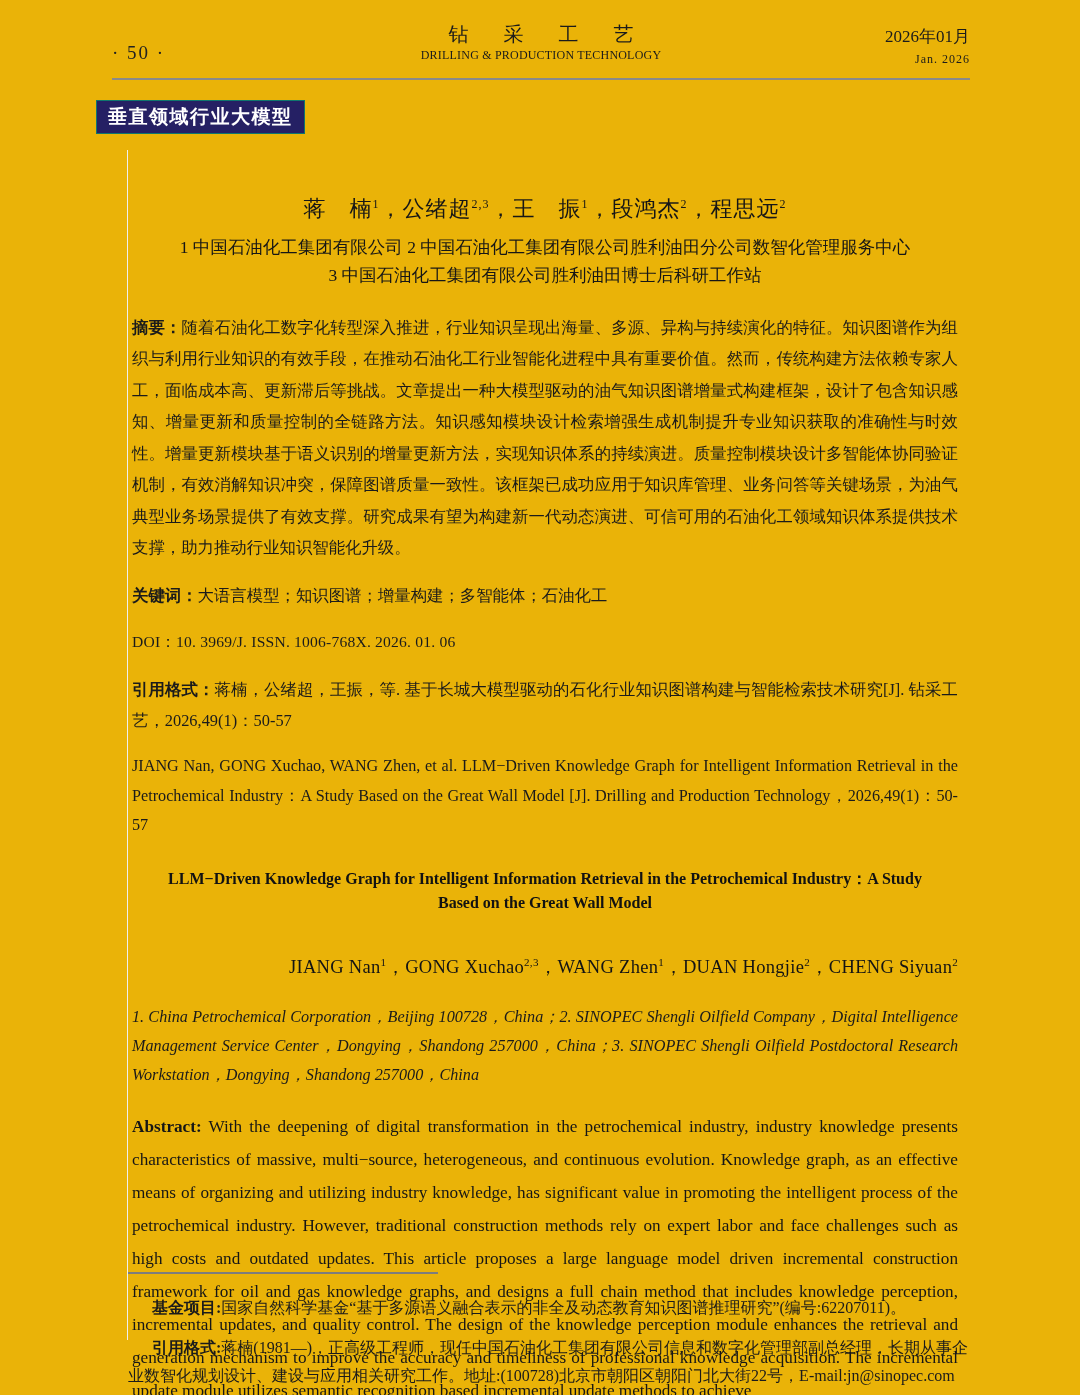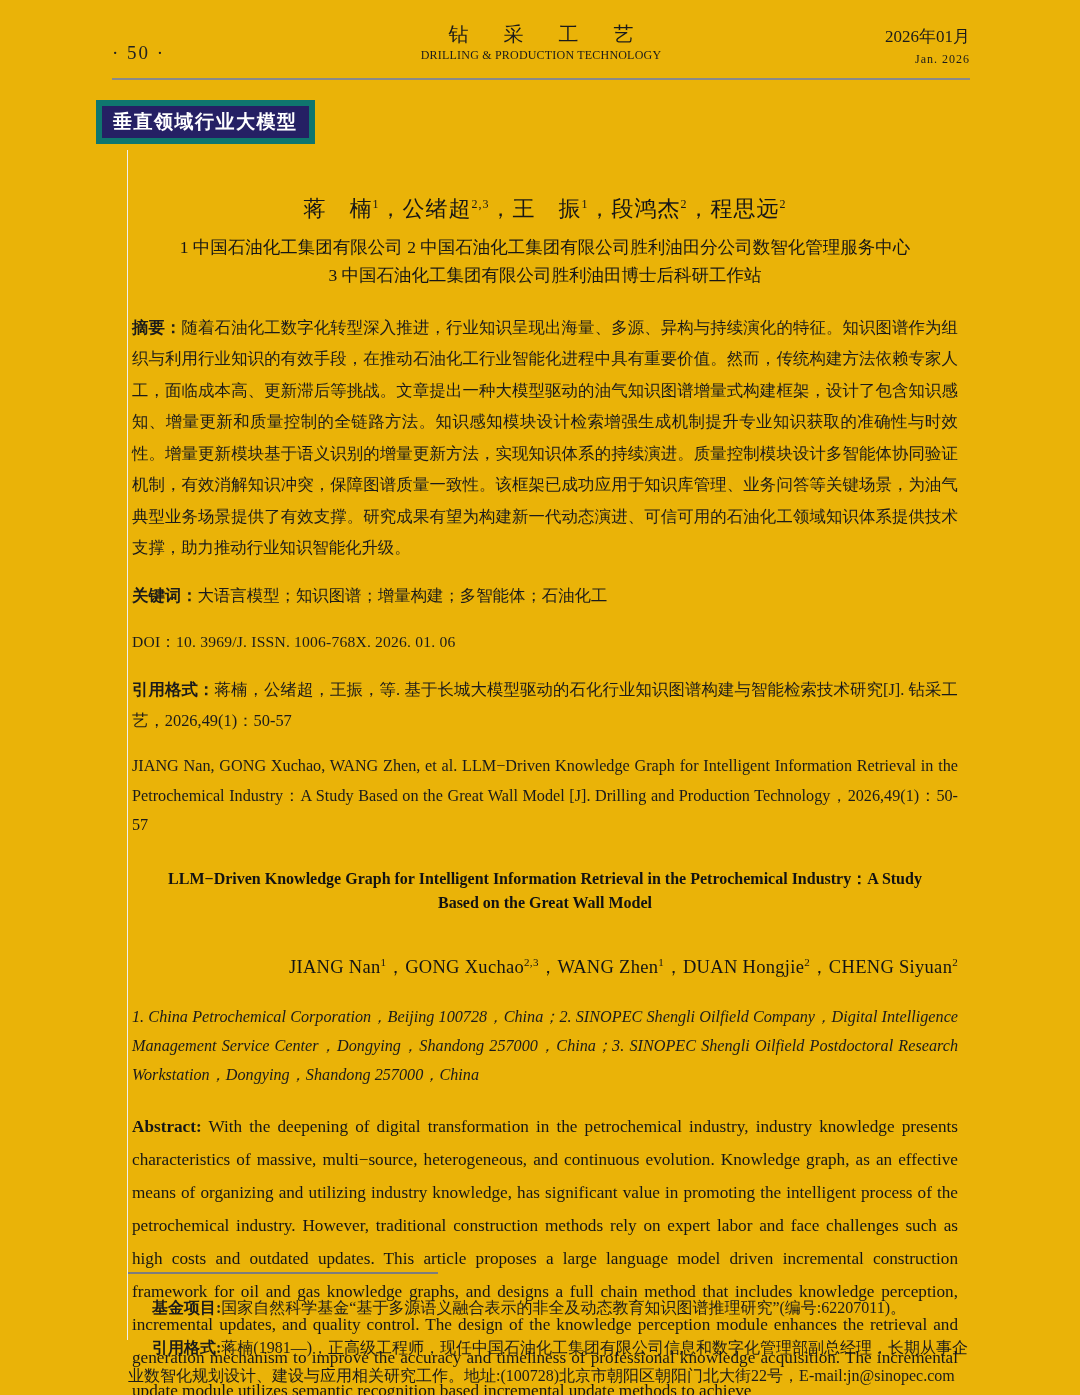--- a/index.html
+++ b/index.html
@@ -88,21 +88,21 @@
     position: absolute;
     left: 96px;
     top: 100px;
     background: #252064;
     color: #ffffff;
     font-size: 19px;
     font-weight: bold;
     letter-spacing: 1.5px;
     padding: 5px 11px 6px 11px;
     font-family: "DejaVu Sans", "Liberation Sans", sans-serif;
-    border: 6px solid #0f766e;
+    border: 1px solid #0f766e;
     line-height: 1.1;
   }
 
   
   .left-hairline {
     position: absolute;
     left: 127px;
     top: 150px;
     width: 1px;
     height: 1190px;

